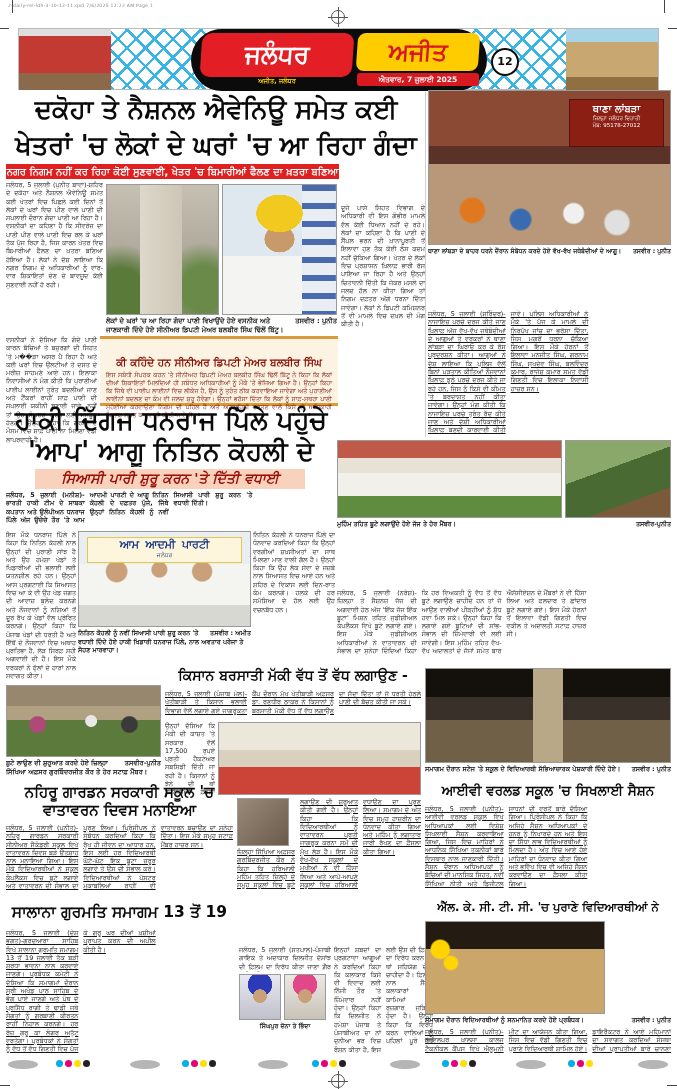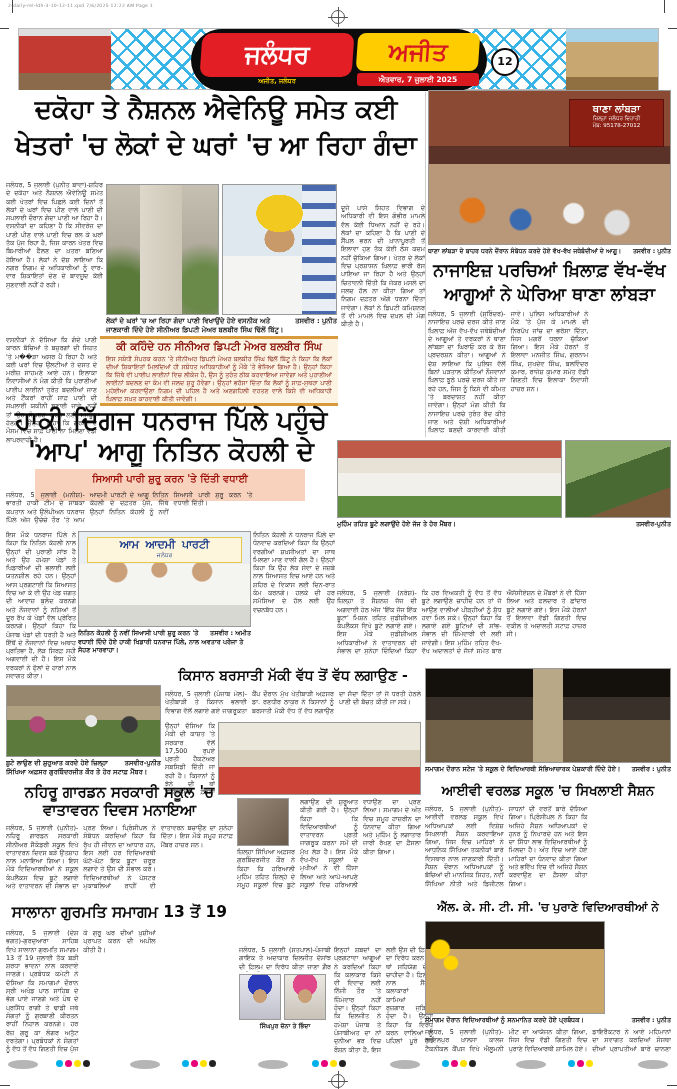--- a/index.html
+++ b/index.html
@@ -2,21 +2,21 @@
 <html><head>
 <meta charset="utf-8">
 <style>
   html,body{margin:0;padding:0;background:#e9e9e9;}
   .page{position:relative;width:677px;height:1089px;margin:0 auto;background:#fff;
         font-family:"DejaVu Sans",sans-serif;overflow:hidden;}
   .abs{position:absolute;box-sizing:border-box;}
   
   .bt{font-size:6.4px;line-height:8.3px;text-align:justify;color:#161616;overflow:hidden;column-fill:auto;}
   .c2{column-count:2;column-gap:5px;}
-  .c3{column-count:3;column-gap:5px;}
+  .c3{column-count:3;column-gap:5px;text-decoration:underline;}
   .c4{column-count:4;column-gap:5px;}
   .hl{font-weight:700;color:#0a0a0a;text-align:center;overflow:hidden;}
   .cap{font-size:6.8px;line-height:8.6px;font-weight:700;color:#101010;overflow:hidden;}
   .credit{float:right;font-weight:700;margin-left:4px;}
   .photo{border:0.5px solid #9a9a9a;overflow:hidden;position:absolute;box-sizing:border-box;}
   .vrule{position:absolute;width:1px;background:#cfcfcf;}
   
   .mast{position:absolute;left:18px;top:28px;width:641px;height:62px;border:0.5px solid #bbb;box-sizing:border-box;}
   .mast-pattern{position:absolute;left:92px;top:0;right:92px;bottom:0;background-color:#fff;
     background-image:repeating-linear-gradient(45deg,#39b4e6 0 2.5px,transparent 2.5px 13px),
@@ -82,21 +82,21 @@
     radial-gradient(circle at 50% 22%,#2a3ab8 30%,transparent 31%),
     linear-gradient(#e8e8f0,#c0c0cc);}
   .ph-por-pink{background:
     radial-gradient(circle at 50% 48%,#caa078 22%,transparent 23%),
     radial-gradient(circle at 50% 22%,#e0488a 30%,transparent 31%),
     linear-gradient(#ece8e2,#c8c2b8);}
   
   .red-strip{background:#e02020;color:#fff;font-weight:700;text-align:center;}
   .side-box{border:1px solid #8a8a8a;color:#c00000;font-size:8px;line-height:9.5px;font-weight:700;
             text-align:center;padding:2px;}
-  .quote{background:#fcf3e2;border-top:3px solid #d89a3a;border-bottom:3px solid #d89a3a;padding:1px 6px;}
+  .quote{background:#fcf3e2;border-top:3px solid #d89a3a;border-bottom:3px solid #d89a3a;padding:17px 6px;}
   .quote h3{margin:0 0 2px 0;font-size:10.5px;color:#8a1208;text-align:center;}
   .quote p{margin:0;font-size:6.3px;line-height:8px;color:#7a1408;text-align:justify;}
   .pink-strip{background:#f9d2bd;color:#9c0f08;font-weight:700;text-align:center;}
   .sign{position:absolute;right:6px;top:8px;width:95px;height:48px;background:#8c1f14;border:1px solid #5a120c;
         border-radius:0;color:#fff;text-align:center;padding-top:3px;box-sizing:border-box;}
   .sign .t1{font-size:10px;font-weight:700;line-height:12px;}
   .sign .t2{font-size:5.5px;line-height:7px;}
   .banner{position:absolute;left:8px;right:8px;top:5px;height:24px;background:#fdf6dc;border:1px solid #e5c84a;
           text-align:center;color:#1a3a8a;}
   .banner .t1{font-size:11px;font-weight:700;line-height:14px;}
@@ -130,20 +130,21 @@
     <div class="mast-oval">
       <div class="mast-city">ਜਲੰਧਰ</div>
       <div class="mast-ed">ਅਜੀਤ, ਜਲੰਧਰ</div>
       <div class="mast-brand">ਅਜੀਤ</div>
       <div class="mast-date">ਐਤਵਾਰ, 7 ਜੁਲਾਈ 2025</div>
     </div>
     <div class="mast-page">12</div>
   </div>
 
   <div class="abs hl" style="left:6px;top:91px;width:420px;height:72px;font-size:26px;line-height:36px;">ਦਕੋਹਾ ਤੇ ਨੈਸ਼ਨਲ ਐਵੇਨਿਊ ਸਮੇਤ ਕਈ ਖੇਤਰਾਂ 'ਚ ਲੋਕਾਂ ਦੇ ਘਰਾਂ 'ਚ ਆ ਰਿਹਾ ਗੰਦਾ ਪਾਣੀ</div>
+  <div class="abs red-strip" style="left:6px;top:164px;width:333px;height:15px;font-size:10px;line-height:15px;">ਨਗਰ ਨਿਗਮ ਨਹੀਂ ਕਰ ਰਿਹਾ ਕੋਈ ਸੁਣਵਾਈ, ਖੇਤਰ 'ਚ ਬਿਮਾਰੀਆਂ ਫੈਲਣ ਦਾ ਖ਼ਤਰਾ ਬਣਿਆ</div>
   <div class="abs bt" style="left:341px;top:204px;width:84px;height:233px;">ਦੂਜੇ ਪਾਸੇ ਸਿਹਤ ਵਿਭਾਗ ਦੇ ਅਧਿਕਾਰੀ ਵੀ ਇਸ ਗੰਭੀਰ ਮਾਮਲੇ ਵੱਲ ਕੋਈ ਧਿਆਨ ਨਹੀਂ ਦੇ ਰਹੇ। ਲੋਕਾਂ ਦਾ ਕਹਿਣਾ ਹੈ ਕਿ ਪਾਣੀ ਦੇ ਸੈਂਪਲ ਭਰਨ ਦੀ ਖ਼ਾਨਾਪੂਰਤੀ ਤੋਂ ਇਲਾਵਾ ਹੁਣ ਤੱਕ ਕੋਈ ਠੋਸ ਕਦਮ ਨਹੀਂ ਚੁੱਕਿਆ ਗਿਆ। ਖੇਤਰ ਦੇ ਲੋਕਾਂ ਵਿਚ ਪ੍ਰਸ਼ਾਸਨ ਖ਼ਿਲਾਫ਼ ਭਾਰੀ ਰੋਸ ਪਾਇਆ ਜਾ ਰਿਹਾ ਹੈ ਅਤੇ ਉਨ੍ਹਾਂ ਚਿਤਾਵਨੀ ਦਿੱਤੀ ਕਿ ਜੇਕਰ ਮਸਲੇ ਦਾ ਜਲਦ ਹੱਲ ਨਾ ਕੀਤਾ ਗਿਆ ਤਾਂ ਨਿਗਮ ਦਫ਼ਤਰ ਅੱਗੇ ਧਰਨਾ ਦਿੱਤਾ ਜਾਵੇਗਾ। ਲੋਕਾਂ ਨੇ ਡਿਪਟੀ ਕਮਿਸ਼ਨਰ ਤੋਂ ਵੀ ਮਾਮਲੇ ਵਿਚ ਦਖ਼ਲ ਦੀ ਮੰਗ ਕੀਤੀ ਹੈ।</div>
   <div class="abs bt" style="left:6px;top:181px;width:97px;height:150px;">ਜਲੰਧਰ, 5 ਜੁਲਾਈ (ਪੁਨੀਤ ਬਾਵਾ)-ਸ਼ਹਿਰ ਦੇ ਦਕੋਹਾ ਅਤੇ ਨੈਸ਼ਨਲ ਐਵੇਨਿਊ ਸਮੇਤ ਕਈ ਖੇਤਰਾਂ ਵਿਚ ਪਿਛਲੇ ਕਈ ਦਿਨਾਂ ਤੋਂ ਲੋਕਾਂ ਦੇ ਘਰਾਂ ਵਿਚ ਪੀਣ ਵਾਲੇ ਪਾਣੀ ਦੀ ਸਪਲਾਈ ਦੌਰਾਨ ਗੰਦਾ ਪਾਣੀ ਆ ਰਿਹਾ ਹੈ। ਵਸਨੀਕਾਂ ਦਾ ਕਹਿਣਾ ਹੈ ਕਿ ਸੀਵਰੇਜ ਦਾ ਪਾਣੀ ਪੀਣ ਵਾਲੇ ਪਾਣੀ ਵਿਚ ਰਲ ਕੇ ਘਰਾਂ ਤੱਕ ਪੁੱਜ ਰਿਹਾ ਹੈ, ਜਿਸ ਕਾਰਨ ਖੇਤਰ ਵਿਚ ਬਿਮਾਰੀਆਂ ਫੈਲਣ ਦਾ ਖ਼ਤਰਾ ਬਣਿਆ ਹੋਇਆ ਹੈ। ਲੋਕਾਂ ਨੇ ਦੋਸ਼ ਲਾਇਆ ਕਿ ਨਗਰ ਨਿਗਮ ਦੇ ਅਧਿਕਾਰੀਆਂ ਨੂੰ ਵਾਰ-ਵਾਰ ਸ਼ਿਕਾਇਤਾਂ ਦੇਣ ਦੇ ਬਾਵਜੂਦ ਕੋਈ ਸੁਣਵਾਈ ਨਹੀਂ ਹੋ ਰਹੀ।</div>
   <div class="photo ph-glass" style="left:106px;top:184px;width:113px;height:131px;"></div>
   <div class="photo ph-man" style="left:222px;top:184px;width:115px;height:131px;"></div>
   <div class="abs cap" style="left:106px;top:317px;width:231px;height:17px;">
     <span class="credit">ਤਸਵੀਰ : ਪੁਨੀਤ</span>
     <span>ਲੋਕਾਂ ਦੇ ਘਰਾਂ 'ਚ ਆ ਰਿਹਾ ਗੰਦਾ ਪਾਣੀ ਵਿਖਾਉਂਦੇ ਹੋਏ ਵਸਨੀਕ ਅਤੇ ਜਾਣਕਾਰੀ ਦਿੰਦੇ ਹੋਏ ਸੀਨੀਅਰ ਡਿਪਟੀ ਮੇਅਰ ਬਲਬੀਰ ਸਿੰਘ ਢਿੱਲੋਂ ਬਿੱਟੂ।</span>
   </div>
   <div class="abs bt" style="left:6px;top:336px;width:91px;height:158px;">ਵਸਨੀਕਾਂ ਨੇ ਦੱਸਿਆ ਕਿ ਗੰਦੇ ਪਾਣੀ ਕਾਰਨ ਬੱਚਿਆਂ ਤੇ ਬਜ਼ੁਰਗਾਂ ਦੀ ਸਿਹਤ 'ਤੇ ਮ��ੜਾ ਅਸਰ ਪੈ ਰਿਹਾ ਹੈ ਅਤੇ ਕਈ ਘਰਾਂ ਵਿਚ ਉਲਟੀਆਂ ਤੇ ਦਸਤ ਦੇ ਮਰੀਜ਼ ਸਾਹਮਣੇ ਆਏ ਹਨ। ਇਲਾਕਾ ਨਿਵਾਸੀਆਂ ਨੇ ਮੰਗ ਕੀਤੀ ਕਿ ਪੁਰਾਣੀਆਂ ਪਾਈਪ ਲਾਈਨਾਂ ਤੁਰੰਤ ਬਦਲੀਆਂ ਜਾਣ ਅਤੇ ਟੈਂਕਰਾਂ ਰਾਹੀਂ ਸਾਫ਼ ਪਾਣੀ ਦੀ ਸਪਲਾਈ ਯਕੀਨੀ ਬਣਾਈ ਜਾਵੇ, ਨਹੀਂ ਤਾਂ ਉਹ ਸੰਘਰਸ਼ ਕਰਨ ਲਈ ਮਜਬੂਰ ਹੋਣਗੇ। ਉਨ੍ਹਾਂ ਕਿਹਾ ਕਿ ਗਰਮੀ ਦੇ ਮੌਸਮ ਵਿਚ ਸਾਫ਼ ਪਾਣੀ ਨਾ ਮਿਲਣਾ ਵੱਡੀ ਲਾਪਰਵਾਹੀ ਹੈ।</div>
 
@@ -157,26 +158,25 @@
     <div class="sign">
       <div class="t1">ਥਾਣਾ ਲਾਂਬੜਾ</div>
       <div class="t2">ਜ਼ਿਲ੍ਹਾ ਜਲੰਧਰ ਦਿਹਾਤੀ</div>
       <div class="t2">ਮੋਬ: 95178-27012</div>
     </div>
   </div>
   <div class="abs cap" style="left:428px;top:247px;width:243px;height:9px;font-size:6.2px;">
     <span class="credit">ਤਸਵੀਰ : ਪੁਨੀਤ</span>
     <span>ਥਾਣਾ ਲਾਂਬੜਾ ਦੇ ਬਾਹਰ ਧਰਨੇ ਦੌਰਾਨ ਸੰਬੋਧਨ ਕਰਦੇ ਹੋਏ ਵੱਖ-ਵੱਖ ਜਥੇਬੰਦੀਆਂ ਦੇ ਆਗੂ।</span>
   </div>
-  <div class="abs hl" style="left:428px;top:258px;width:243px;height:49px;font-size:17.5px;line-height:24px;">ਨਾਜਾਇਜ਼ ਪਰਚਿਆਂ ਖ਼ਿਲਾਫ਼ ਵੱਖ-ਵੱਖ ਆਗੂਆਂ ਨੇ ਘੇਰਿਆ ਥਾਣਾ ਲਾਂਬੜਾ</div>
   <div class="abs bt c3" style="left:428px;top:310px;width:243px;height:127px;">ਜਲੰਧਰ, 5 ਜੁਲਾਈ (ਸੁਰਿੰਦਰ)-ਨਾਜਾਇਜ਼ ਪਰਚੇ ਦਰਜ ਕੀਤੇ ਜਾਣ ਖ਼ਿਲਾਫ਼ ਅੱਜ ਵੱਖ-ਵੱਖ ਜਥੇਬੰਦੀਆਂ ਦੇ ਆਗੂਆਂ ਤੇ ਵਰਕਰਾਂ ਨੇ ਥਾਣਾ ਲਾਂਬੜਾ ਦਾ ਘਿਰਾਓ ਕਰ ਕੇ ਰੋਸ ਪ੍ਰਦਰਸ਼ਨ ਕੀਤਾ। ਆਗੂਆਂ ਨੇ ਦੋਸ਼ ਲਾਇਆ ਕਿ ਪੁਲਿਸ ਵੱਲੋਂ ਬਿਨਾਂ ਪੜਤਾਲ ਕੀਤਿਆਂ ਨੌਜਵਾਨਾਂ ਖ਼ਿਲਾਫ਼ ਝੂਠੇ ਪਰਚੇ ਦਰਜ ਕੀਤੇ ਜਾ ਰਹੇ ਹਨ, ਜਿਸ ਨੂੰ ਕਿਸੇ ਵੀ ਕੀਮਤ 'ਤੇ ਬਰਦਾਸ਼ਤ ਨਹੀਂ ਕੀਤਾ ਜਾਵੇਗਾ। ਉਨ੍ਹਾਂ ਮੰਗ ਕੀਤੀ ਕਿ ਨਾਜਾਇਜ਼ ਪਰਚੇ ਤੁਰੰਤ ਰੱਦ ਕੀਤੇ ਜਾਣ ਅਤੇ ਦੋਸ਼ੀ ਅਧਿਕਾਰੀਆਂ ਖ਼ਿਲਾਫ਼ ਬਣਦੀ ਕਾਰਵਾਈ ਕੀਤੀ ਜਾਵੇ। ਪੁਲਿਸ ਅਧਿਕਾਰੀਆਂ ਨੇ ਮੌਕੇ 'ਤੇ ਪੁੱਜ ਕੇ ਮਾਮਲੇ ਦੀ ਨਿਰਪੱਖ ਜਾਂਚ ਦਾ ਭਰੋਸਾ ਦਿੱਤਾ, ਜਿਸ ਮਗਰੋਂ ਧਰਨਾ ਚੁੱਕਿਆ ਗਿਆ। ਇਸ ਮੌਕੇ ਹੋਰਨਾਂ ਤੋਂ ਇਲਾਵਾ ਮਨਜੀਤ ਸਿੰਘ, ਗੁਰਨਾਮ ਸਿੰਘ, ਸੁਖਦੇਵ ਸਿੰਘ, ਬਲਵਿੰਦਰ ਕੁਮਾਰ, ਰਾਜੇਸ਼ ਕੁਮਾਰ ਸਮੇਤ ਵੱਡੀ ਗਿਣਤੀ ਵਿਚ ਇਲਾਕਾ ਨਿਵਾਸੀ ਹਾਜ਼ਰ ਸਨ।</div>
 
   <div class="abs hl" style="left:10px;top:405px;width:322px;height:62px;font-size:26px;line-height:31px;">ਹਾਕੀ ਦਿੱਗਜ ਧਨਰਾਜ ਪਿੱਲੇ ਪਹੁੰਚੇ 'ਆਪ' ਆਗੂ ਨਿਤਿਨ ਕੋਹਲੀ ਦੇ ਦਫ਼ਤਰ</div>
-  <div class="abs pink-strip" style="left:35px;top:469px;width:270px;height:32px;font-size:10px;line-height:19px;">ਸਿਆਸੀ ਪਾਰੀ ਸ਼ੁਰੂ ਕਰਨ 'ਤੇ ਦਿੱਤੀ ਵਧਾਈ</div>
-  <div class="abs bt c4" style="left:6px;top:491px;width:330px;height:38px;">ਜਲੰਧਰ, 5 ਜੁਲਾਈ (ਮਨੀਸ਼)-ਭਾਰਤੀ ਹਾਕੀ ਟੀਮ ਦੇ ਸਾਬਕਾ ਕਪਤਾਨ ਅਤੇ ਉਲੰਪੀਅਨ ਧਨਰਾਜ ਪਿੱਲੇ ਅੱਜ ਉਚੇਚੇ ਤੌਰ 'ਤੇ ਆਮ ਆਦਮੀ ਪਾਰਟੀ ਦੇ ਆਗੂ ਨਿਤਿਨ ਕੋਹਲੀ ਦੇ ਦਫ਼ਤਰ ਪੁੱਜੇ, ਜਿੱਥੇ ਉਨ੍ਹਾਂ ਨਿਤਿਨ ਕੋਹਲੀ ਨੂੰ ਨਵੀਂ ਸਿਆਸੀ ਪਾਰੀ ਸ਼ੁਰੂ ਕਰਨ 'ਤੇ ਵਧਾਈ ਦਿੱਤੀ।</div>
+  <div class="abs pink-strip" style="left:35px;top:469px;width:270px;height:20px;font-size:14px;line-height:19px;font-style:italic;">ਸਿਆਸੀ ਪਾਰੀ ਸ਼ੁਰੂ ਕਰਨ 'ਤੇ ਦਿੱਤੀ ਵਧਾਈ</div>
+  <div class="abs bt c4" style="left:6px;top:491px;width:330px;height:38px;font-weight:bold;">ਜਲੰਧਰ, 5 ਜੁਲਾਈ (ਮਨੀਸ਼)-ਭਾਰਤੀ ਹਾਕੀ ਟੀਮ ਦੇ ਸਾਬਕਾ ਕਪਤਾਨ ਅਤੇ ਉਲੰਪੀਅਨ ਧਨਰਾਜ ਪਿੱਲੇ ਅੱਜ ਉਚੇਚੇ ਤੌਰ 'ਤੇ ਆਮ ਆਦਮੀ ਪਾਰਟੀ ਦੇ ਆਗੂ ਨਿਤਿਨ ਕੋਹਲੀ ਦੇ ਦਫ਼ਤਰ ਪੁੱਜੇ, ਜਿੱਥੇ ਉਨ੍ਹਾਂ ਨਿਤਿਨ ਕੋਹਲੀ ਨੂੰ ਨਵੀਂ ਸਿਆਸੀ ਪਾਰੀ ਸ਼ੁਰੂ ਕਰਨ 'ਤੇ ਵਧਾਈ ਦਿੱਤੀ।</div>
   <div class="abs bt" style="left:6px;top:531px;width:70px;height:155px;">ਇਸ ਮੌਕੇ ਧਨਰਾਜ ਪਿੱਲੇ ਨੇ ਕਿਹਾ ਕਿ ਨਿਤਿਨ ਕੋਹਲੀ ਨਾਲ ਉਨ੍ਹਾਂ ਦੀ ਪੁਰਾਣੀ ਸਾਂਝ ਹੈ ਅਤੇ ਉਹ ਹਮੇਸ਼ਾ ਖੇਡਾਂ ਤੇ ਖਿਡਾਰੀਆਂ ਦੀ ਭਲਾਈ ਲਈ ਯਤਨਸ਼ੀਲ ਰਹੇ ਹਨ। ਉਨ੍ਹਾਂ ਆਸ ਪ੍ਰਗਟਾਈ ਕਿ ਸਿਆਸਤ ਵਿਚ ਆ ਕੇ ਵੀ ਉਹ ਖੇਡ ਜਗਤ ਦੀ ਆਵਾਜ਼ ਬੁਲੰਦ ਕਰਨਗੇ ਅਤੇ ਨੌਜਵਾਨਾਂ ਨੂੰ ਨਸ਼ਿਆਂ ਤੋਂ ਦੂਰ ਰੱਖ ਕੇ ਖੇਡਾਂ ਵੱਲ ਪ੍ਰੇਰਿਤ ਕਰਨਗੇ। ਉਨ੍ਹਾਂ ਕਿਹਾ ਕਿ ਪੰਜਾਬ ਖੇਡਾਂ ਦੀ ਧਰਤੀ ਹੈ ਅਤੇ ਇੱਥੋਂ ਦੇ ਨੌਜਵਾਨਾਂ ਵਿਚ ਅਥਾਹ ਪ੍ਰਤਿਭਾ ਹੈ, ਲੋੜ ਸਿਰਫ਼ ਸਹੀ ਅਗਵਾਈ ਦੀ ਹੈ। ਇਸ ਮੌਕੇ ਵਰਕਰਾਂ ਨੇ ਫੁੱਲਾਂ ਦੇ ਹਾਰਾਂ ਨਾਲ ਸਵਾਗਤ ਕੀਤਾ।</div>
   <div class="photo ph-aap" style="left:78px;top:531px;width:173px;height:96px;">
     <div class="banner">
       <div class="t1">ਆਮ ਆਦਮੀ ਪਾਰਟੀ</div>
       <div class="t2">ਜਲੰਧਰ</div>
     </div>
   </div>
   <div class="abs cap" style="left:78px;top:629px;width:173px;height:25px;font-size:6.4px;">
     <span class="credit">ਤਸਵੀਰ : ਅਮੀਤ</span>
     <span>ਨਿਤਿਨ ਕੋਹਲੀ ਨੂੰ ਨਵੀਂ ਸਿਆਸੀ ਪਾਰੀ ਸ਼ੁਰੂ ਕਰਨ 'ਤੇ ਵਧਾਈ ਦਿੰਦੇ ਹੋਏ ਹਾਕੀ ਖਿਡਾਰੀ ਧਨਰਾਜ ਪਿੱਲੇ, ਨਾਲ ਅਵਤਾਰ ਪਰੇਜਾ ਤੇ ਸੋਹਣ ਮਾਰਵਾਹਾ।</span>

